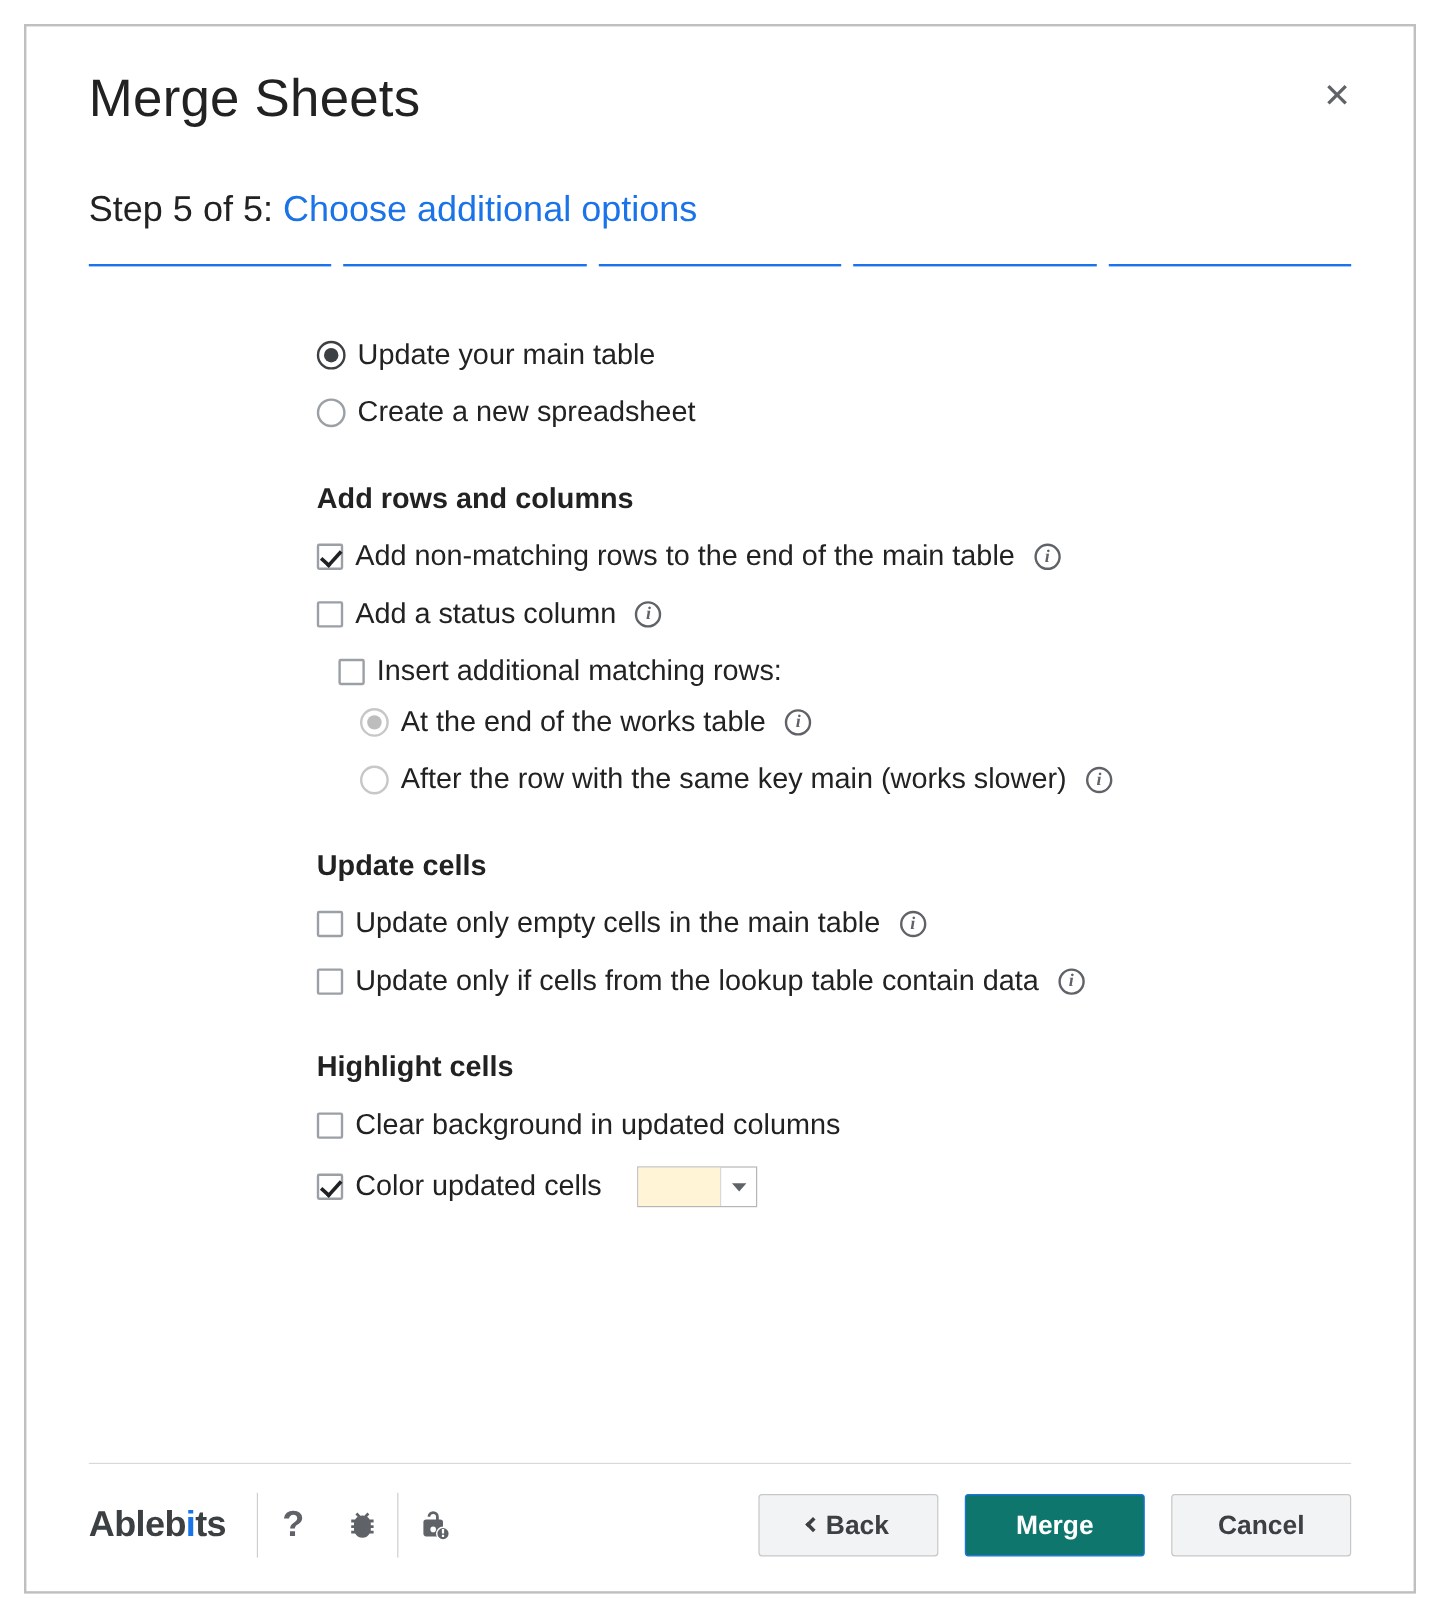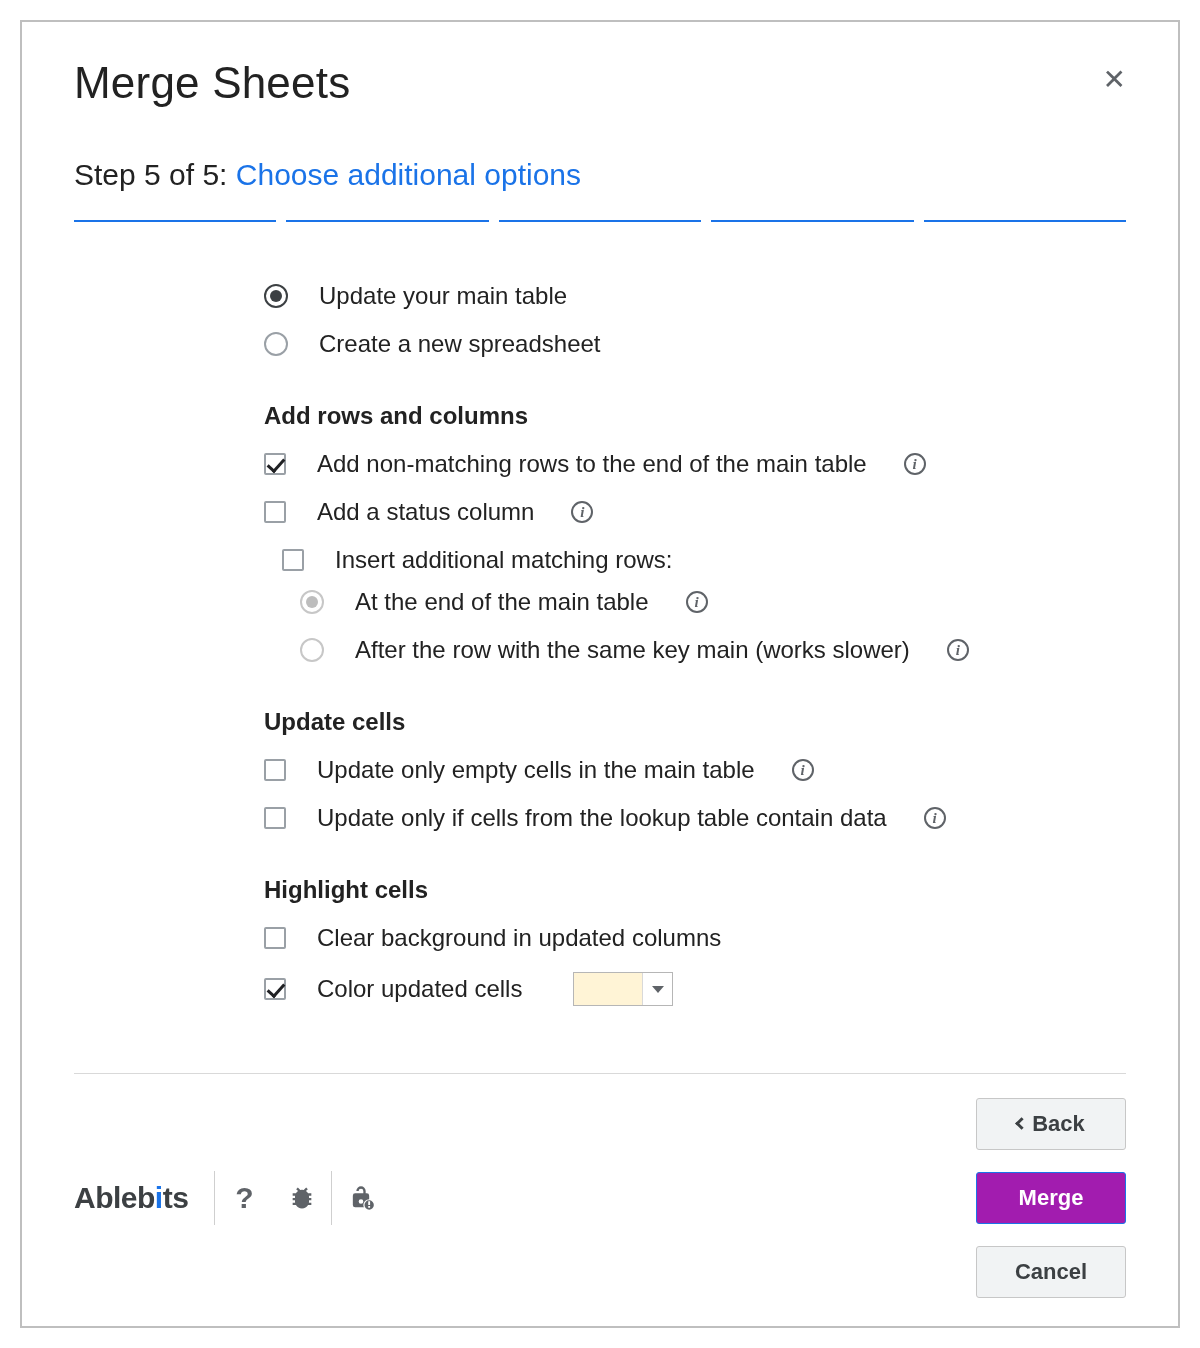--- a/index.html
+++ b/index.html
@@ -65,21 +65,21 @@
   }
   .section-head {
     font-weight: 700;
     font-size: 24px;
     margin: 0 0 20px 0;
   }
   .section { margin-bottom: 44px; }
   .opt-row {
     display: flex;
     align-items: center;
-    gap: 31px;
+    gap: 10px;
     margin-bottom: 20px;
   }
   .sub-opts { margin-left: 36px; margin-top: 4px; }
   .sub-opts .opt-row { margin-bottom: 20px; }
   .radio {
     width: 24px; height: 24px;
     border: 2px solid #9aa0a6;
     border-radius: 50%;
     display: inline-flex;
     align-items: center;
@@ -183,38 +183,38 @@
   .ficon {
     width: 58px;
     display: flex;
     align-items: center;
     justify-content: center;
     font-size: 30px;
     color: #5f6368;
     cursor: pointer;
   }
   .ficon svg { width: 28px; height: 28px; fill: #5f6368; }
-  .footer-right { display: flex; gap: 22px; flex-direction: column; }
+  .footer-right { display: flex; gap: 22px; }
   .btn {
     min-width: 150px;
     height: 52px;
     border: 1px solid #c7c7c7;
     background: #f1f3f4;
     color: #3c4043;
     font-size: 22px;
     font-weight: 700;
     border-radius: 3px;
     display: inline-flex;
     align-items: center;
     justify-content: center;
     cursor: pointer;
     padding: 0 24px;
   }
   .btn.primary {
-    background: #a21caf;
+    background: #0f766e;
     border-color: #1a73e8;
     color: #fff;
   }
   .btn .chev {
     display: inline-block;
     margin-right: 6px;
     width: 9px; height: 9px;
     border: solid #3c4043;
     border-width: 0 0 3px 3px;
     transform: rotate(45deg);
@@ -278,21 +278,21 @@
       <div class="opt-row" style="margin-bottom:14px;padding-left:18px;">
         <span class="checkbox"></span>
         <span class="opt-label">Insert additional matching rows:</span>
       </div>
 
       <div class="sub-opts">
         <div class="opt-row">
           <span class="radio disabled selected">
               <span class="dot"></span>
             </span>
-          <span class="opt-label">At the end of the main table</span>
+          <span class="opt-label">At the end of the works table</span>
           <span class="info-icon">i</span>
         </div>
         <div class="opt-row">
           <span class="radio disabled"></span>
           <span class="opt-label">After the row with the same key main (works slower)</span>
           <span class="info-icon">i</span>
         </div>
       </div>
     </div>
 

